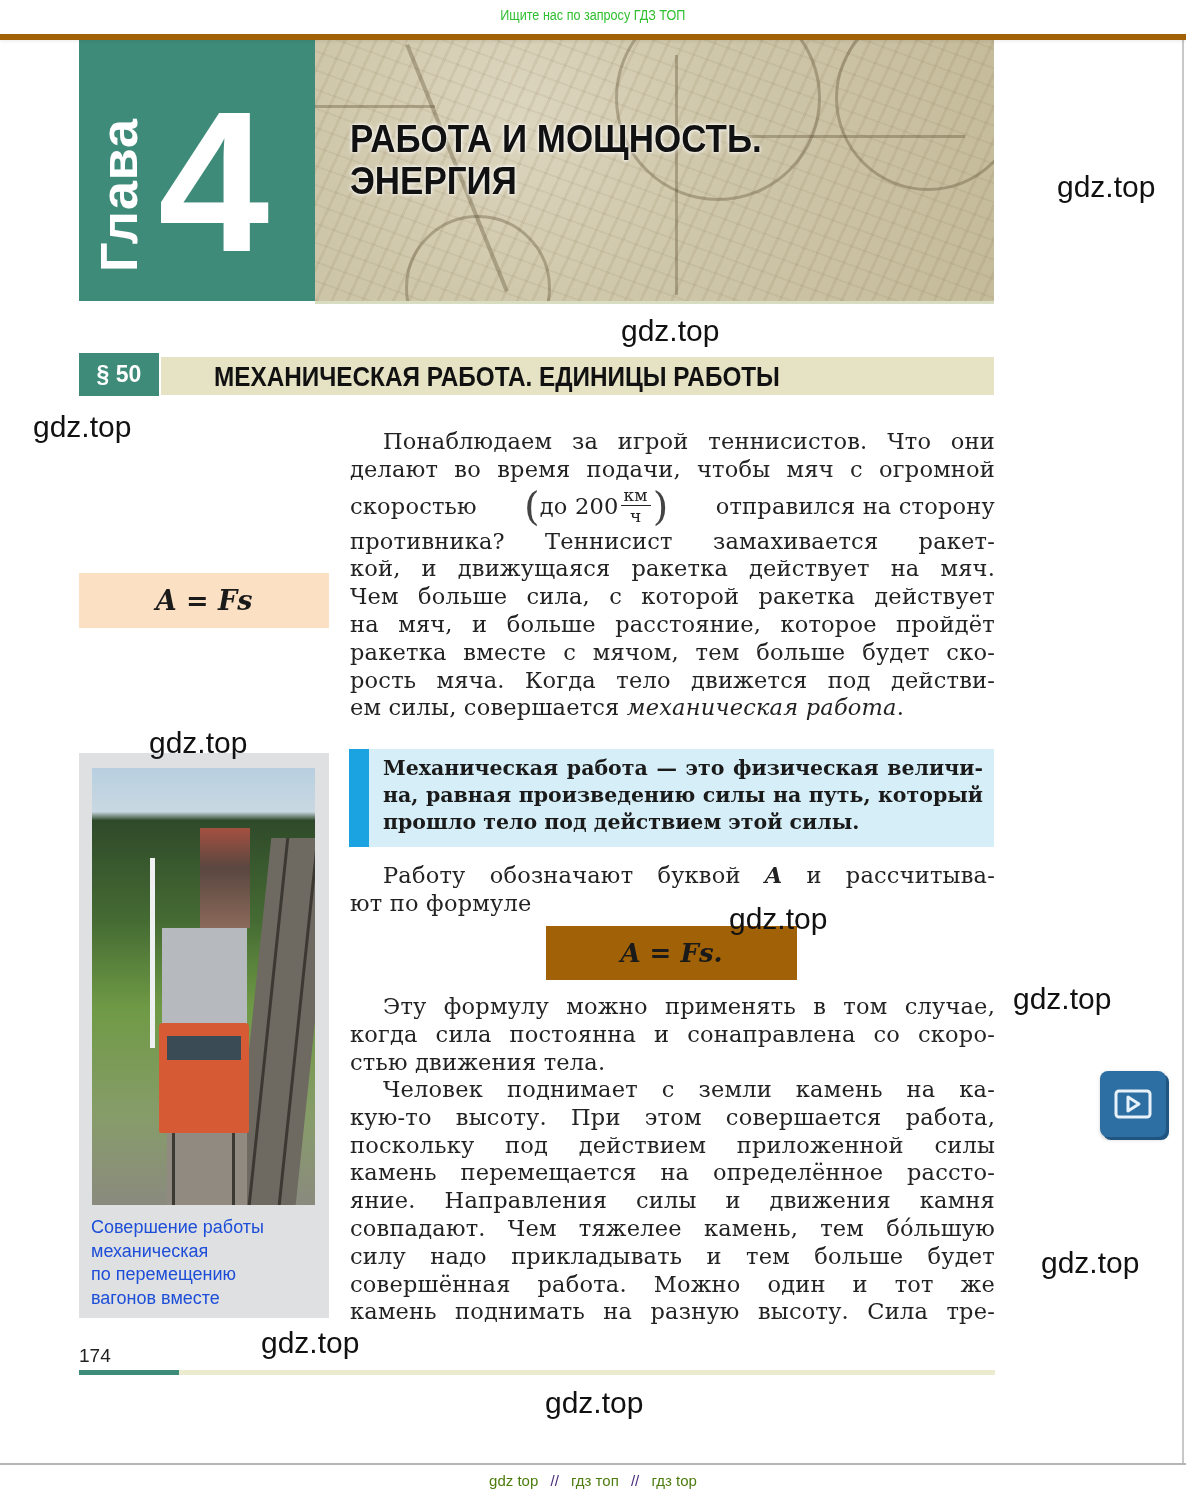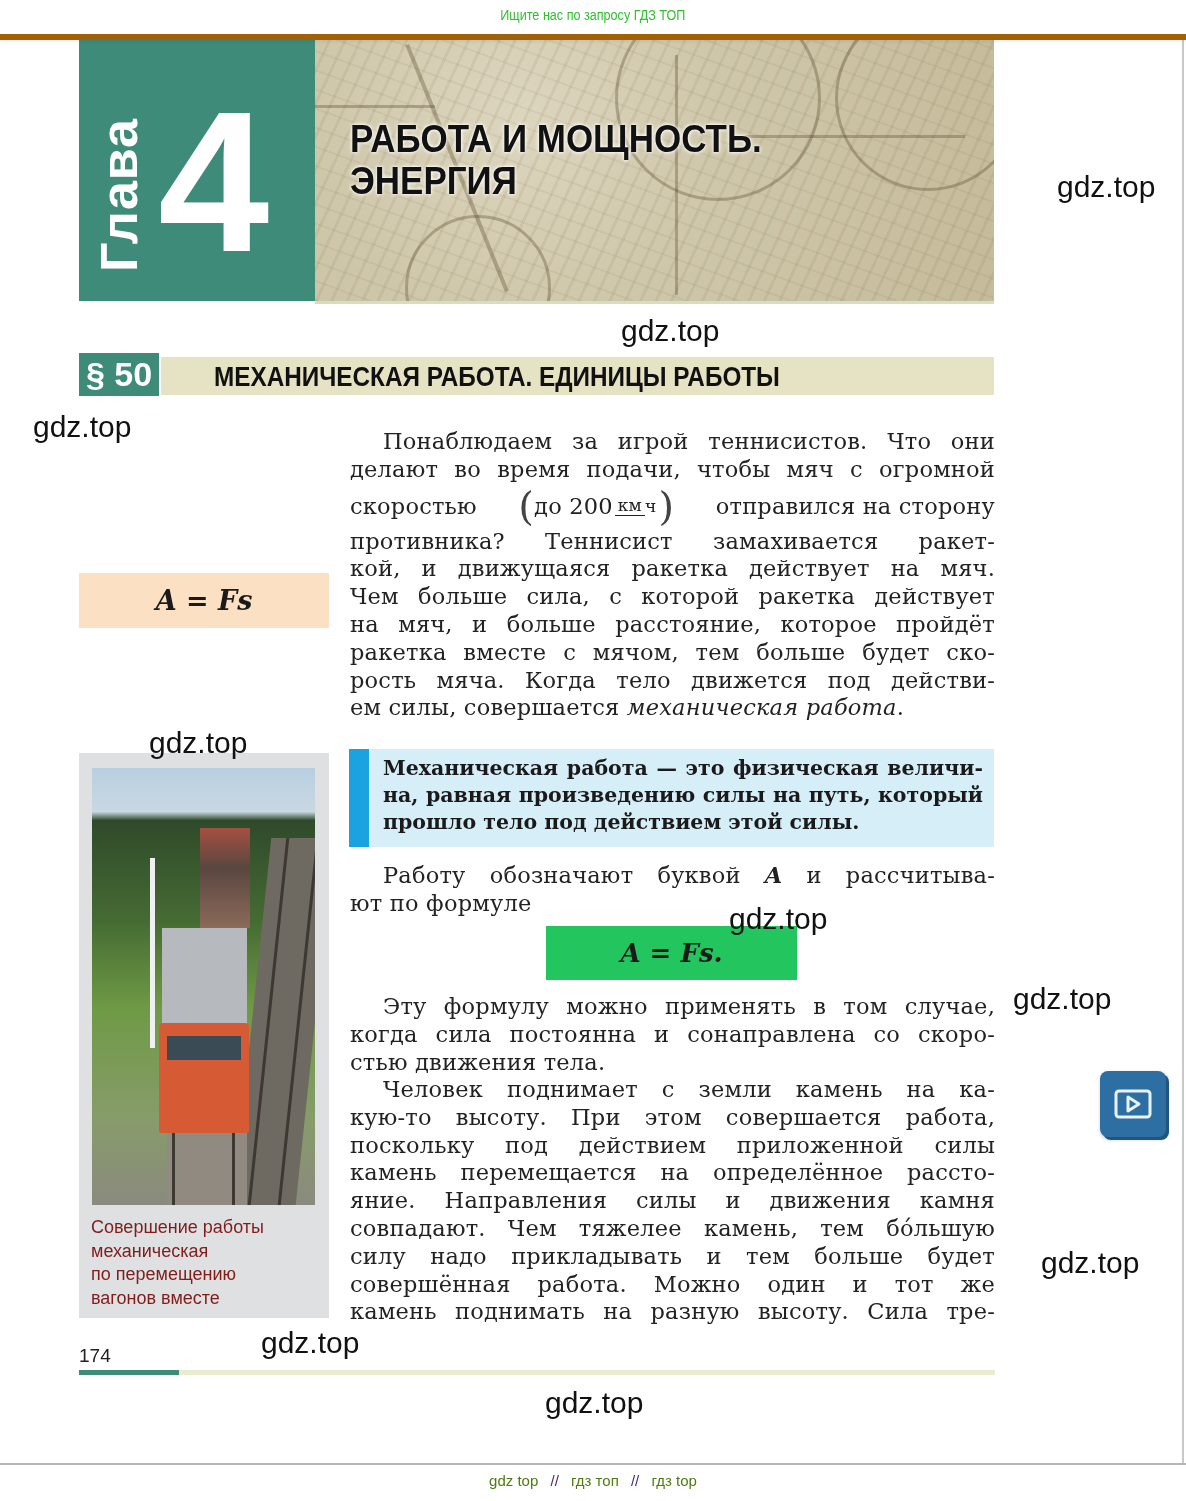--- a/index.html
+++ b/index.html
@@ -49,62 +49,62 @@
   .art-line { position: absolute; background: rgba(90,75,45,0.35); }
   .chapter-title {
     left: 350px; top: 118px; font-family: "Liberation Sans", sans-serif; font-weight: bold;
     font-size: 38px; line-height: 42px; color: #111; transform: scaleX(0.92); transform-origin: left top;
     text-shadow: 0 0 6px #fff, 0 0 3px #fff;
   }
 
   
   .sec-num {
     left: 79px; top: 353px; width: 80px; height: 43px; background: #3e8b79;
-    color: #fff; font-family: "Liberation Sans", sans-serif; font-weight: bold; font-size: 34px;
+    color: #fff; font-family: "Liberation Sans", sans-serif; font-weight: bold; font-size: 23px;
     line-height: 43px; text-align: center; transform-origin: left;
   }
   .sec-bar {
     left: 161px; top: 357px; width: 833px; height: 38px; background: #e6e2c4;
   }
   .sec-title {
     left: 214px; top: 362px; font-family: "Liberation Sans", sans-serif; font-weight: bold;
     font-size: 27px; color: #111; transform: scaleX(0.9); transform-origin: left top; white-space: nowrap;
   }
 
   
   .para {
     left: 350px; width: 645px; font-size: 22.5px; line-height: 27.8px; color: #222;
     text-align: justify; letter-spacing: 0.2px;
   }
   .para .line { display: block; white-space: nowrap; text-align-last: justify; text-align: justify; }
   .para .line.last { text-align-last: left; }
   .indent { padding-left: 33px; }
   .it { font-style: italic; }
-  .frac { display: inline-flex; flex-direction: row; align-items: center; vertical-align: middle;
+  .frac { display: inline-flex; flex-direction: column; align-items: center; vertical-align: middle;
           font-size: 17px; line-height: 20px; margin: 0 2px; }
   .frac .num { border-bottom: 1.5px solid #222; padding: 0 3px; }
   .paren { font-size: 40px; font-weight: 200; vertical-align: middle; line-height: 30px; color: #444; }
 
   .formula-side {
     left: 79px; top: 573px; width: 250px; height: 55px; background: #fbe0c4;
     text-align: center; font-weight: bold; font-style: italic; font-size: 27px; line-height: 55px;
   }
 
   .def-box {
     left: 349px; top: 749px; width: 645px; height: 98px; background: #d6eef8;
   }
   .def-stripe { left: 349px; top: 749px; width: 20px; height: 98px; background: #1aa3e0; }
   .def-text {
     left: 383px; top: 755px; width: 600px; font-weight: bold; font-size: 20.5px; line-height: 27px; color: #1a1a1a;
   }
   .def-text .line { display: block; white-space: nowrap; text-align: justify; text-align-last: justify; }
   .def-text .line.last { text-align-last: left; }
 
   .formula-main {
-    left: 546px; top: 926px; width: 251px; height: 54px; background: #22c55e;
+    left: 546px; top: 926px; width: 251px; height: 54px; background: #a16207;
     text-align: center; font-weight: bold; font-style: italic; font-size: 26px; line-height: 54px;
   }
 
   
   .photo-panel { left: 79px; top: 753px; width: 250px; height: 565px; background: #dfe0e2; }
   .photo {
     left: 92px; top: 768px; width: 223px; height: 437px; overflow: hidden;
     background: linear-gradient(180deg, #b8cfe0 0%, #c9d8e2 10%, #2f4a2a 12%, #456b33 35%, #6f9a45 55%, #879c6a 80%, #8a8a7e 100%);
   }
   .track { position: absolute; background: #6e6a62; }
@@ -113,21 +113,21 @@
     position: absolute; left: 67px; top: 255px; width: 90px; height: 110px; background: #d65a34;
     border-radius: 4px 4px 2px 2px;
   }
   .loco-roof { position: absolute; left: 70px; top: 160px; width: 85px; height: 100px; background: #b6b9bd; }
   .loco-window { position: absolute; left: 75px; top: 268px; width: 74px; height: 24px; background: #3a4b55; }
   .wagons { position: absolute; left: 108px; top: 60px; width: 50px; height: 100px;
             background: linear-gradient(180deg,#a45040 0%, #5a4740 40%, #8b6a5a 100%); }
   .pole { position: absolute; left: 58px; top: 90px; width: 5px; height: 190px; background: #eef0f2; }
   .caption {
     left: 91px; top: 1216px; width: 230px; font-family: "Liberation Sans", sans-serif;
-    font-size: 18px; line-height: 23.5px; color: #7f1d1d;
+    font-size: 18px; line-height: 23.5px; color: #1d4ed8;
   }
   .caption span { display: block; }
 
   
   .page-num { left: 79px; top: 1345px; font-family: "Liberation Sans", sans-serif; font-weight: normal; font-size: 19px; color: #222; }
   .page-line { left: 79px; top: 1370px; width: 916px; height: 5px; background: #ebebcf; }
   .page-line-accent { left: 79px; top: 1370px; width: 100px; height: 5px; background: #3e8b79; }
 
   
   .wm { font-family: "Liberation Sans", sans-serif; font-size: 30px; color: #111; white-space: nowrap; z-index: 4; }

